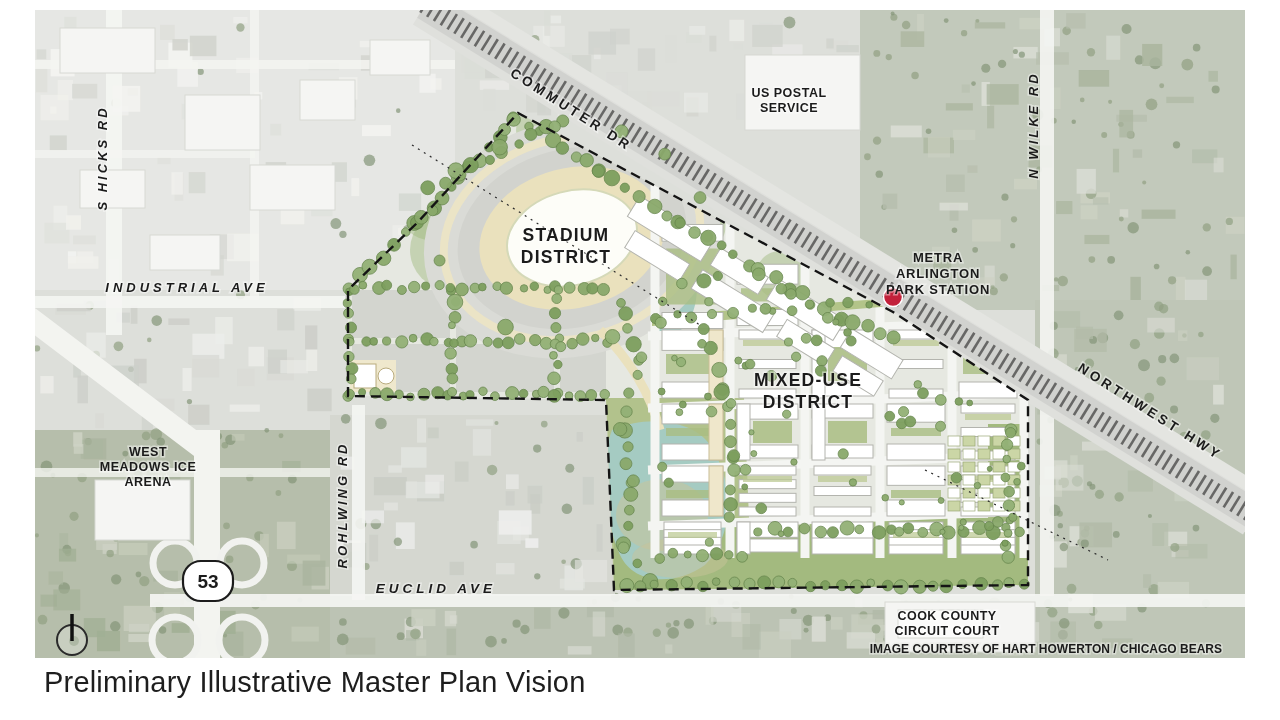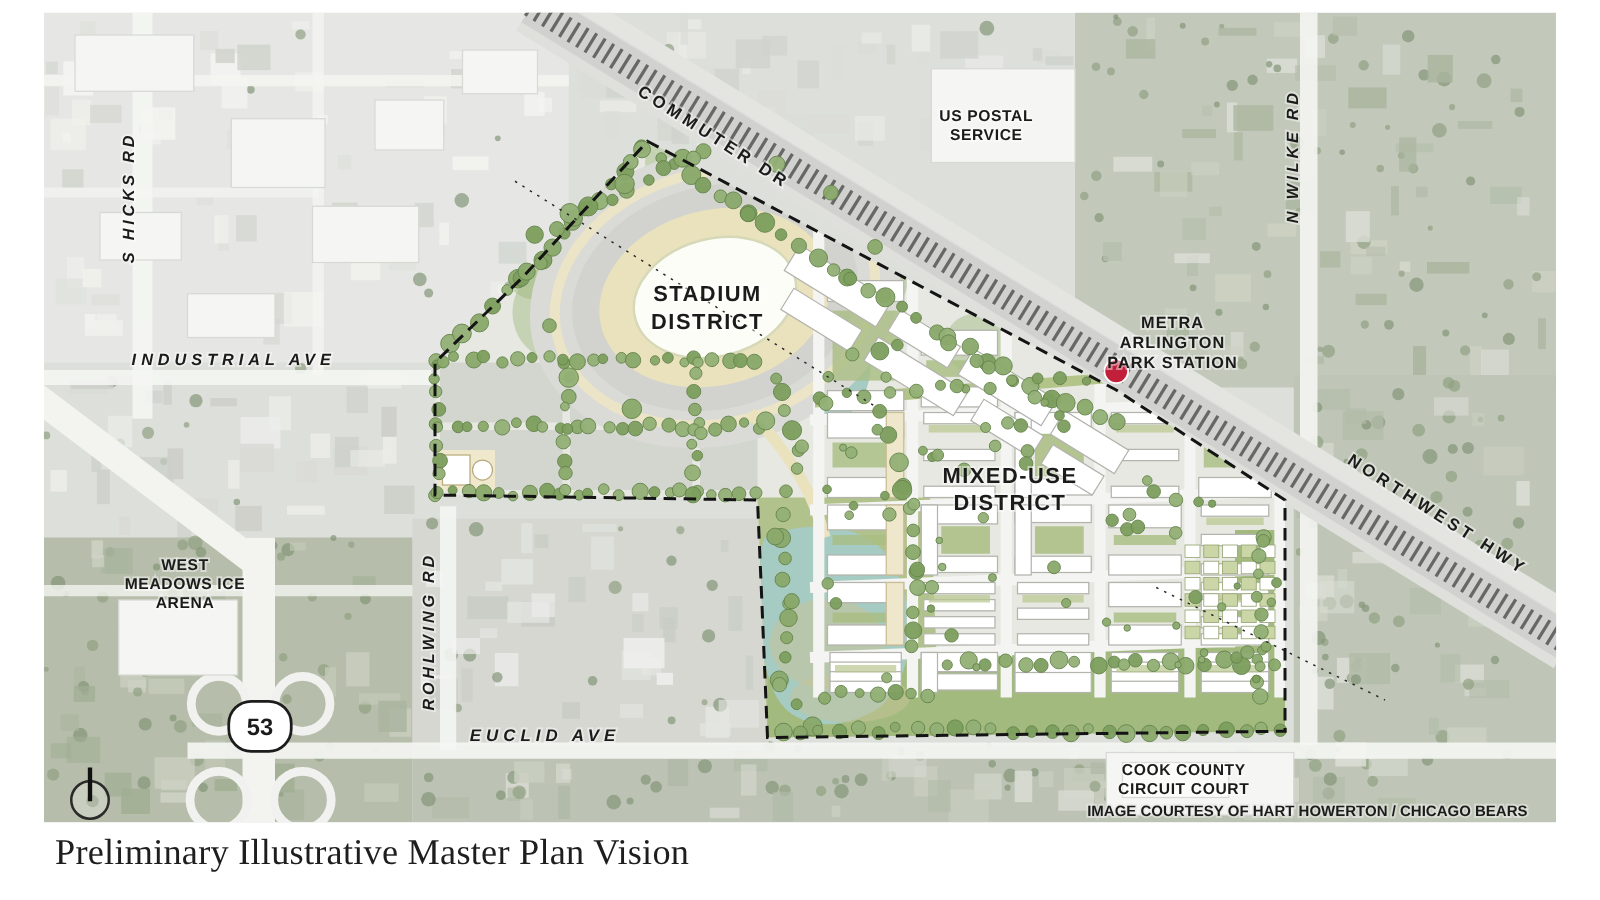--- a/index.html
+++ b/index.html
@@ -1,19 +1,19 @@
 <!DOCTYPE html>
 <html><head>
 <meta charset="utf-8">
 <style>
   html,body{margin:0;padding:0;background:#ffffff;}
   #stage{position:relative;width:1280px;height:720px;background:#ffffff;overflow:hidden;
          font-family:"Liberation Sans",sans-serif;}
   #plan{position:absolute;left:0;top:0;}
-  #page-title{position:absolute;left:44px;top:666px;font-family:Liberation Serif, serif;
+  #page-title{position:absolute;left:44px;top:666px;font-family:Liberation Sans, sans-serif;
          font-size:29px;font-weight:500;color:#1e1e1e;letter-spacing:0.2px;}
   text{font-family:"Liberation Sans",sans-serif;fill:#1b1b1b;}
   .lbl{font-weight:700;paint-order:stroke;stroke:#ffffff;stroke-width:3px;stroke-opacity:0.45;}
   .roadlbl{font-style:italic;}
 </style>
 </head>
 <body>
 
 <div id="stage">
 <svg id="plan" width="1280" height="660" viewBox="0 0 1280 660">

